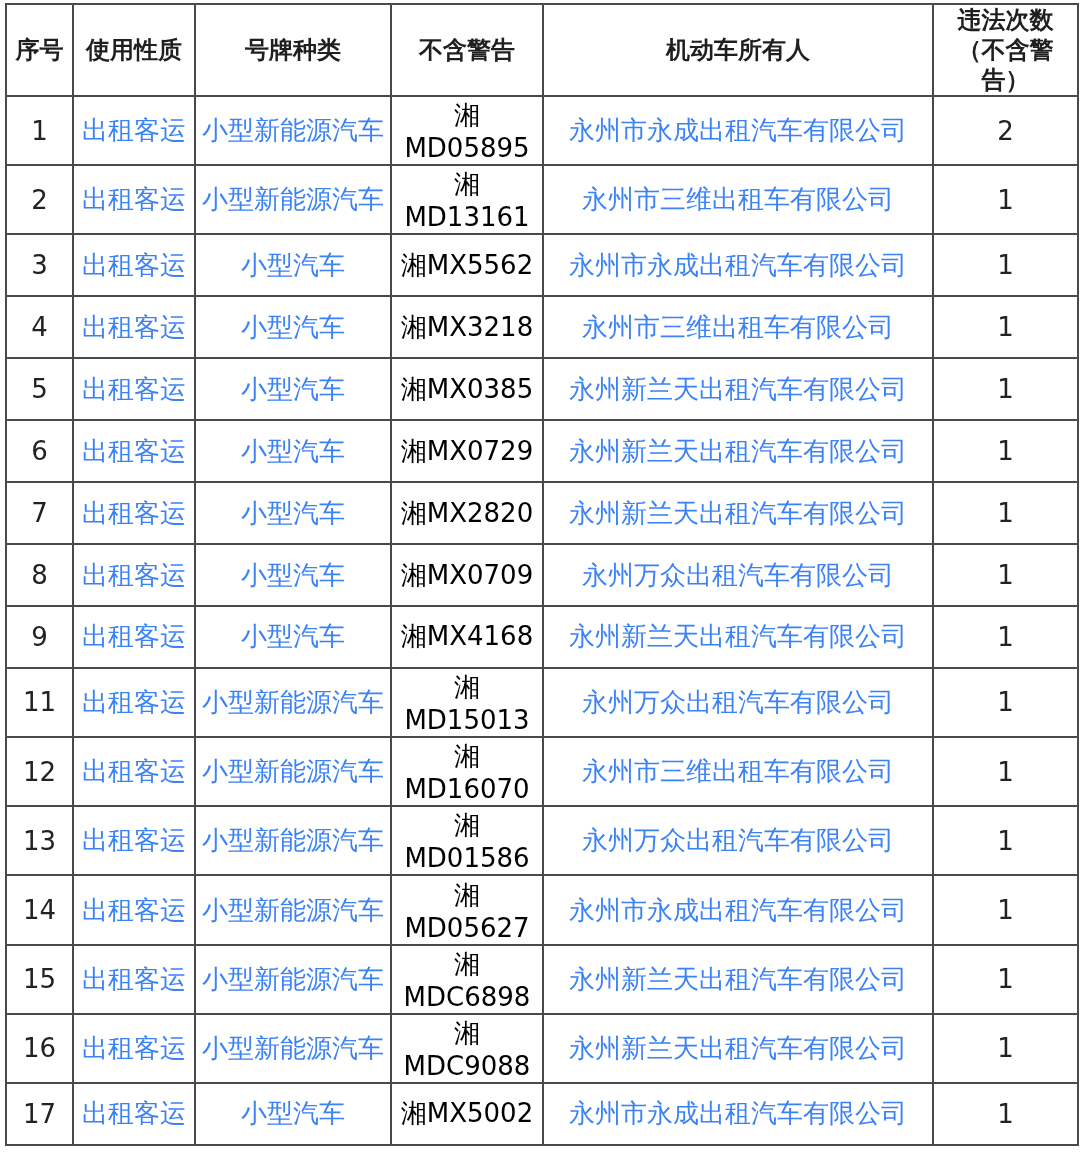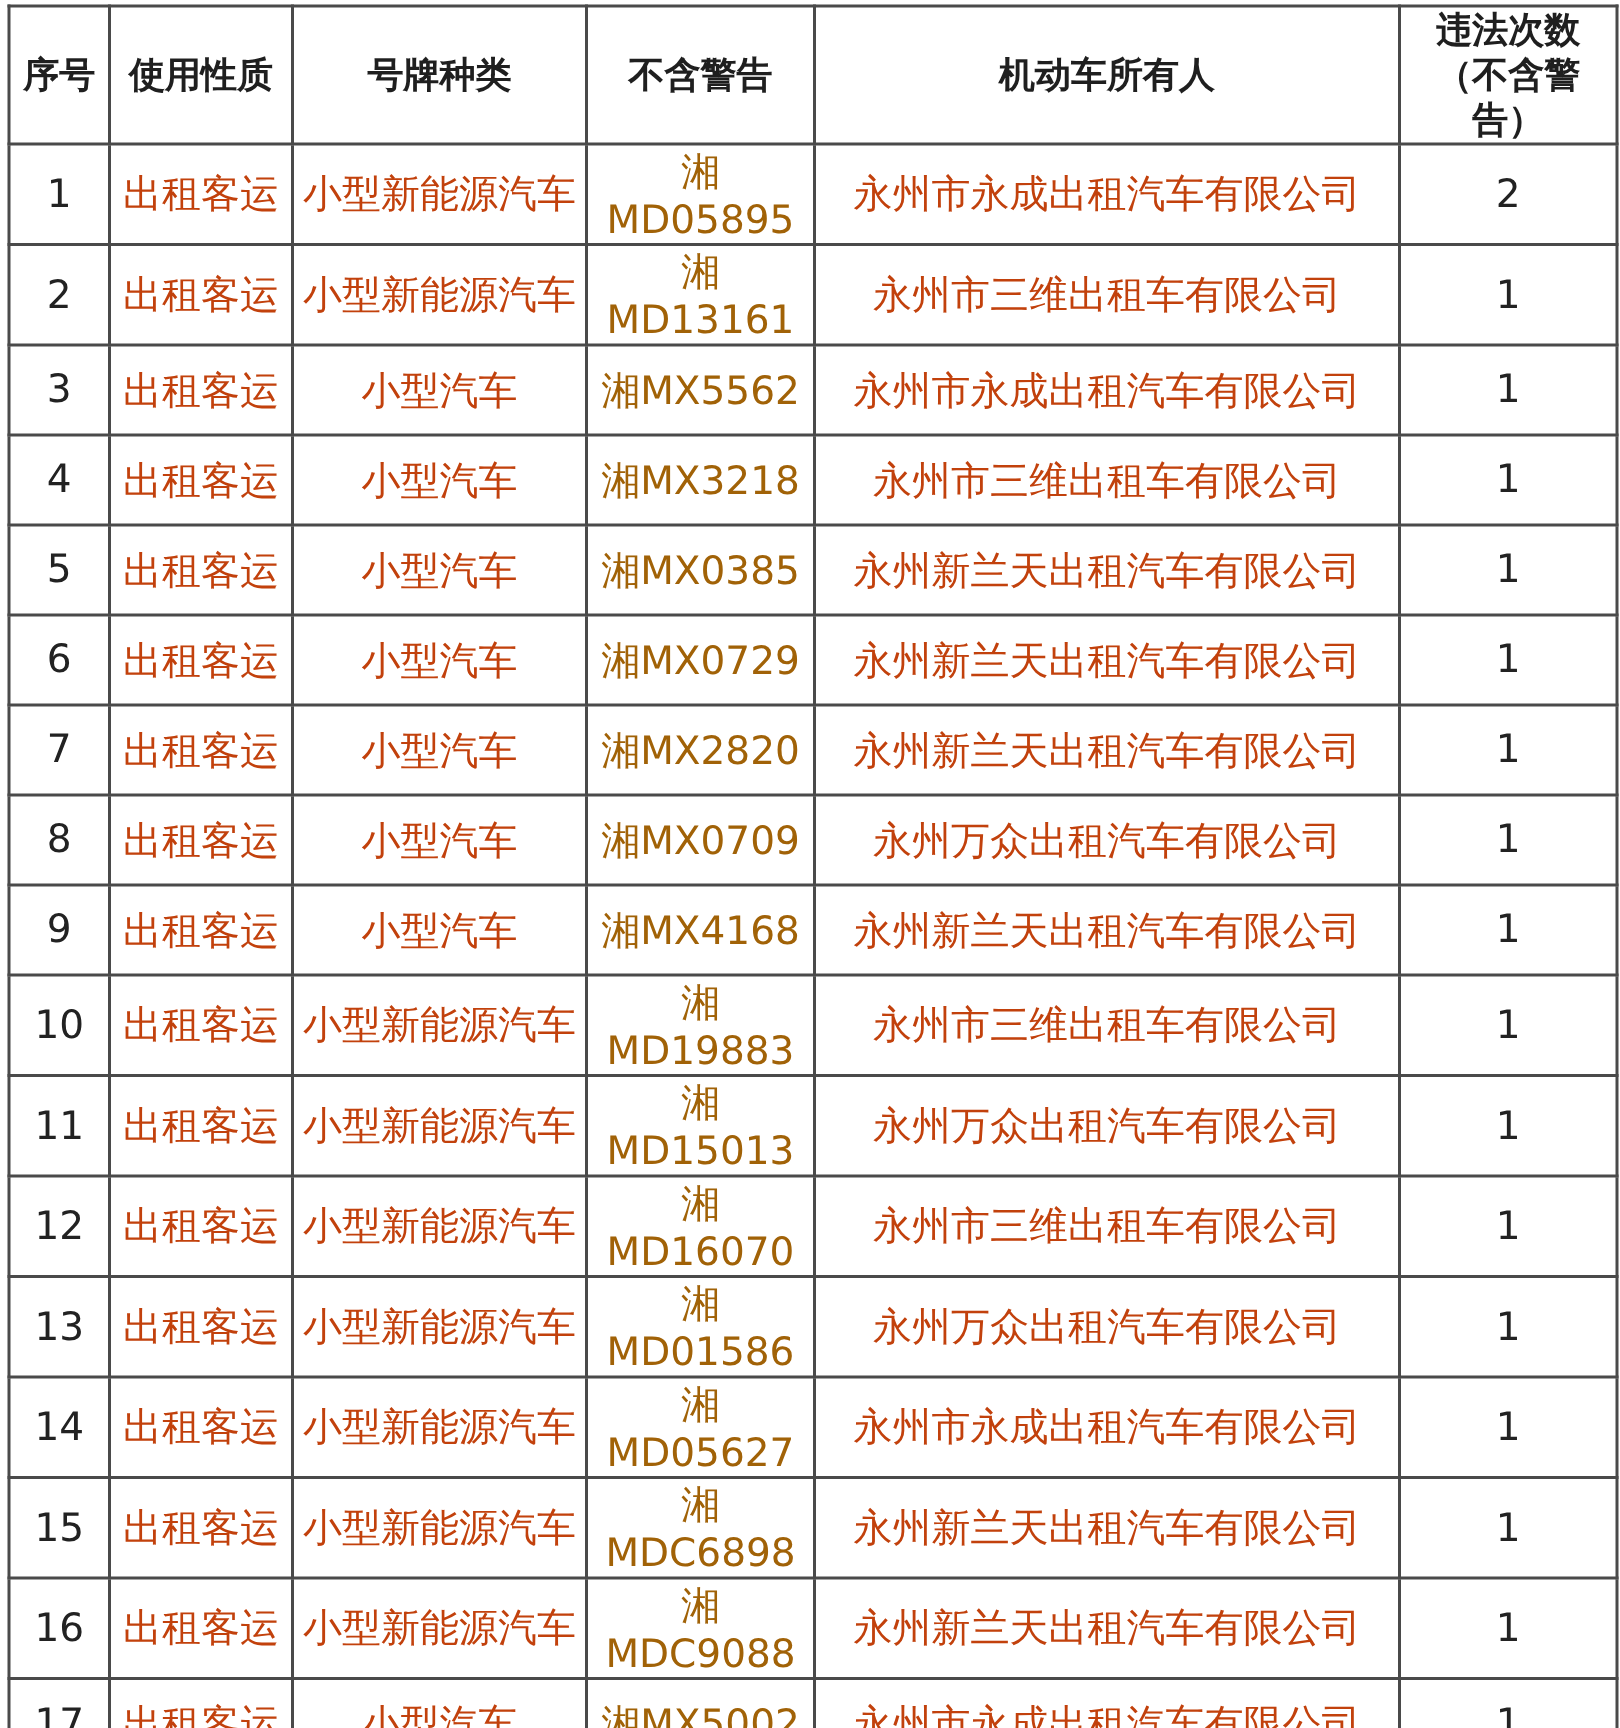--- a/index.html
+++ b/index.html
@@ -41,31 +41,31 @@
     font-weight: bold;
     font-size: 24px;
     line-height: 1.25;
     color: #1f1f1f;
     white-space: pre-line;
     margin-left: 20px;
   }
   td.cjk {
     font-family: "DejaVu Serif", "Liberation Serif", serif;
     font-size: 26px;
-    color: #c2410c;
+    color: #3b82f6;
   }
   td.num {
     font-family: "DejaVu Sans", "Liberation Sans", sans-serif;
     font-size: 26px;
     color: #222222;
   }
   td.plate {
     font-family: "DejaVu Sans", "Liberation Sans", sans-serif;
     font-size: 26px;
-    color: #a16207;
+    color: #000000;
   }
 </style>
 </head>
 <body>
 
 <div class="page">
   <table class="viol-table">
     <colgroup>
       <col style="width:67px">
       <col style="width:122px">
@@ -152,28 +152,20 @@
   </tr>
         <tr>
     <td class="num">9</td>
     <td class="cjk">出租客运</td>
     <td class="cjk">小型汽车</td>
     <td class="plate">湘MX4168</td>
     <td class="cjk">永州新兰天出租汽车有限公司</td>
     <td class="num">1</td>
   </tr>
         <tr>
-    <td class="num">10</td>
-    <td class="cjk">出租客运</td>
-    <td class="cjk">小型新能源汽车</td>
-    <td class="plate">湘MD19883</td>
-    <td class="cjk">永州市三维出租车有限公司</td>
-    <td class="num">1</td>
-  </tr>
-        <tr>
     <td class="num">11</td>
     <td class="cjk">出租客运</td>
     <td class="cjk">小型新能源汽车</td>
     <td class="plate">湘MD15013</td>
     <td class="cjk">永州万众出租汽车有限公司</td>
     <td class="num">1</td>
   </tr>
         <tr>
     <td class="num">12</td>
     <td class="cjk">出租客运</td>

